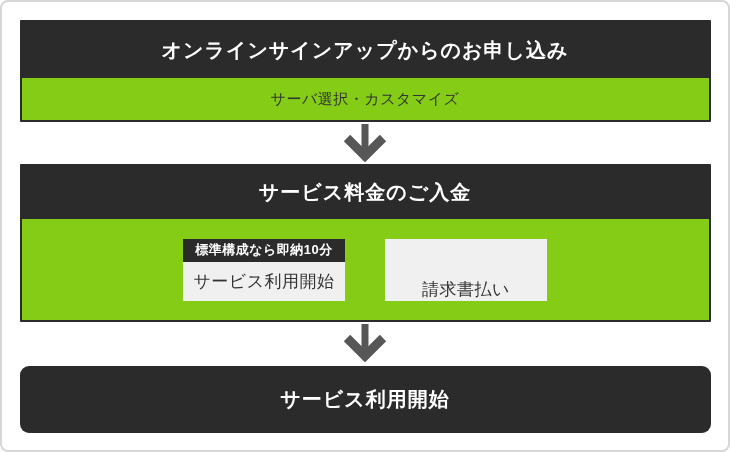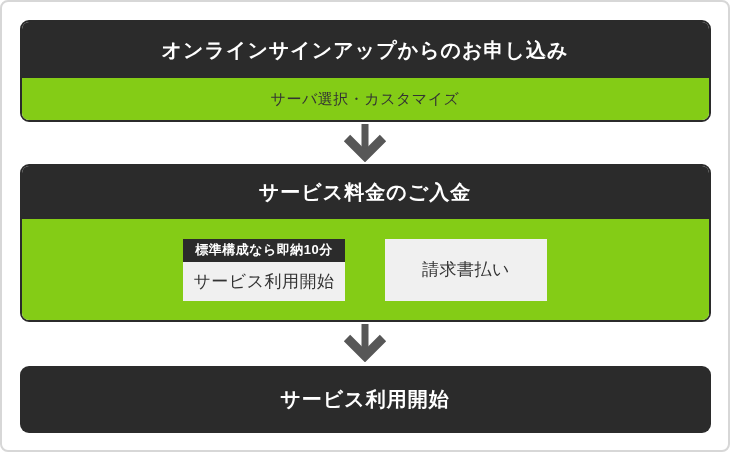--- a/index.html
+++ b/index.html
@@ -20,21 +20,21 @@
     height: 100%;
     padding-top: 18px;
     display: flex;
     flex-direction: column;
     align-items: center;
   }
   .card {
     width: 691px;
     box-sizing: border-box;
     border: 2px solid var(--dark, #2b2b2b);
-    border-radius: 9px;
+    border-radius: 1px;
     overflow: hidden;
     background: #ffffff;
     flex: none;
   }
   .card-header {
     background: var(--dark, #2b2b2b);
     color: var(--text_light, #ffffff);
     font-size: 20px;
     font-weight: bold;
     letter-spacing: 1px;
@@ -62,21 +62,21 @@
     gap: 40px;
   }
   .option {
     width: 162px;
     height: 62px;
     background: var(--option_bg, #f0f0f0);
     color: var(--text_dark, #333333);
     font-size: 17px;
     font-weight: 500;
     display: flex;
-    align-items: center;
+    align-items: flex-end;
     justify-content: center;
     flex: none;
     letter-spacing: 0.5px;
   }
   .option--badged {
     flex-direction: column;
     background: transparent;
   }
   .option-badge {
     width: 100%;

